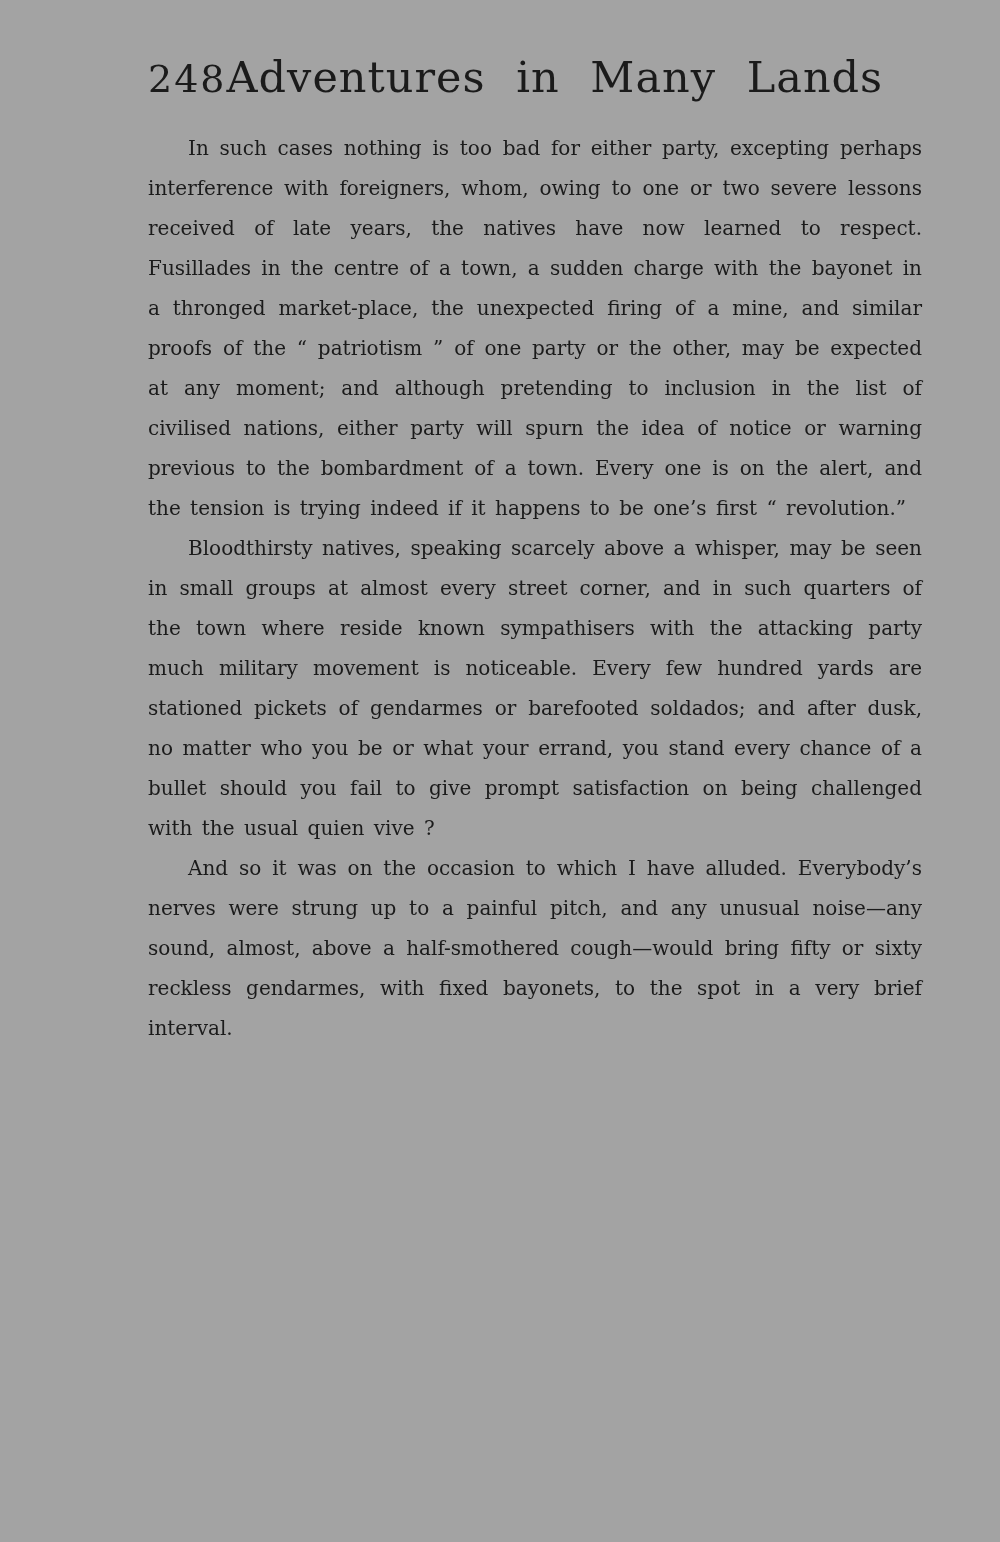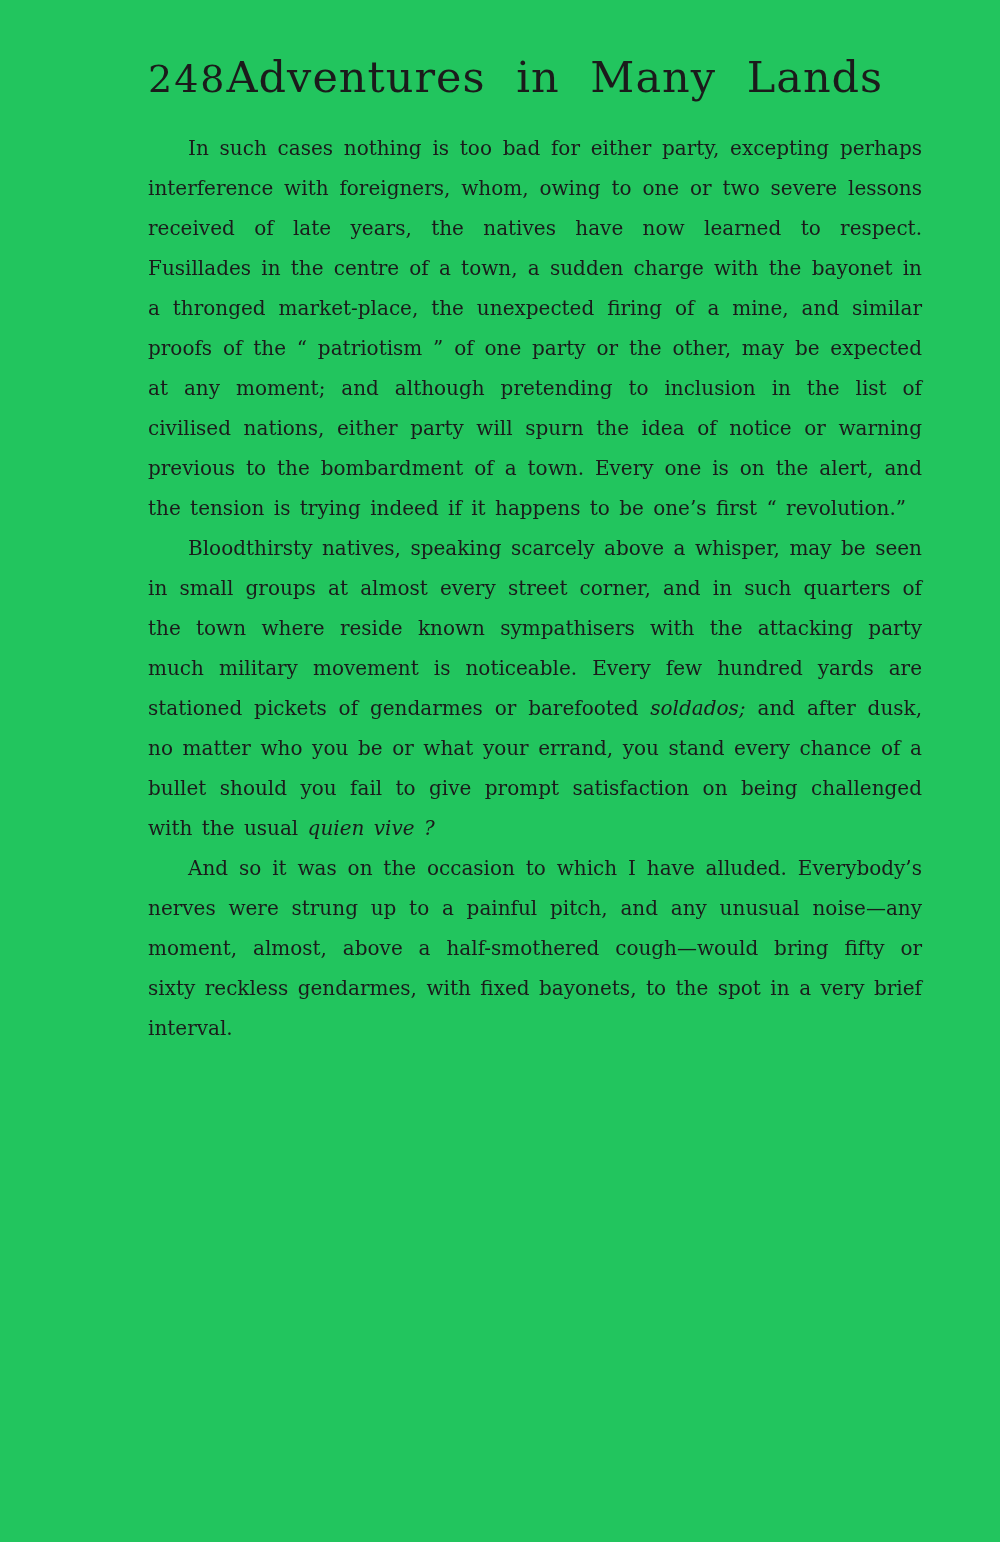--- a/index.html
+++ b/index.html
@@ -14,21 +14,21 @@
     font-family: "DejaVu Serif", "Liberation Serif", serif;
     color: #1b1b1b;
     overflow: hidden;
   }
   .scan-page {
     position: absolute;
     left: 0;
     top: 0;
     width: 1000px;
     height: 1542px;
-    background: #22c55e;
+    background: #a3a3a3;
   }
   .text-block {
     position: absolute;
     left: 148px;
     top: 52px;
     width: 774px;
   }
   .running-head {
     display: flex;
     align-items: baseline;
@@ -51,31 +51,30 @@
     font-size: 20px;
     line-height: 40px;
     text-align: justify;
   }
   .page-body p.para {
     margin: 0;
     text-indent: 40px;
     word-spacing: 3px;
   }
   .page-body .italic {
-    font-style: italic;
   }
 </style>
 </head>
 <body>
 
 <div class="scan-page">
   <div class="text-block">
     <div class="running-head">
       <span class="page-number">248</span>
       <span class="head-title">Adventures in Many Lands</span>
     </div>
     <div class="page-body">
         <p class="para"><span>In such cases nothing is too bad for either party, excepting perhaps interference with foreigners, whom, owing to one or two severe lessons received of late years, the natives have now learned to respect. Fusillades in the centre of a town, a sudden charge with the bayonet in a thronged market-place, the unexpected firing of a mine, and similar proofs of the “ patriotism ” of one party or the other, may be expected at any moment; and although pretending to inclusion in the list of civilised nations, either party will spurn the idea of notice or warning previous to the bombardment of a town. Every one is on the alert, and the tension is trying indeed if it happens to be one’s first “ revolution.”</span></p>
         <p class="para"><span>Bloodthirsty natives, speaking scarcely above a whisper, may be seen in small groups at almost every street corner, and in such quarters of the town where reside known sympathisers with the attacking party much military movement is noticeable. Every few hundred yards are stationed pickets of gendarmes or barefooted </span><span class="italic">soldados;</span><span> and after dusk, no matter who you be or what your errand, you stand every chance of a bullet should you fail to give prompt satisfaction on being challenged with the usual </span><span class="italic">quien vive ?</span></p>
-        <p class="para"><span>And so it was on the occasion to which I have alluded. Everybody’s nerves were strung up to a painful pitch, and any unusual noise—any moment, almost, above a half-smothered cough—would bring fifty or sixty reckless gendarmes, with fixed bayonets, to the spot in a very brief interval.</span></p>
+        <p class="para"><span>And so it was on the occasion to which I have alluded. Everybody’s nerves were strung up to a painful pitch, and any unusual noise—any sound, almost, above a half-smothered cough—would bring fifty or sixty reckless gendarmes, with fixed bayonets, to the spot in a very brief interval.</span></p>
       </div>
   </div>
 </div>
 
 </body></html>

